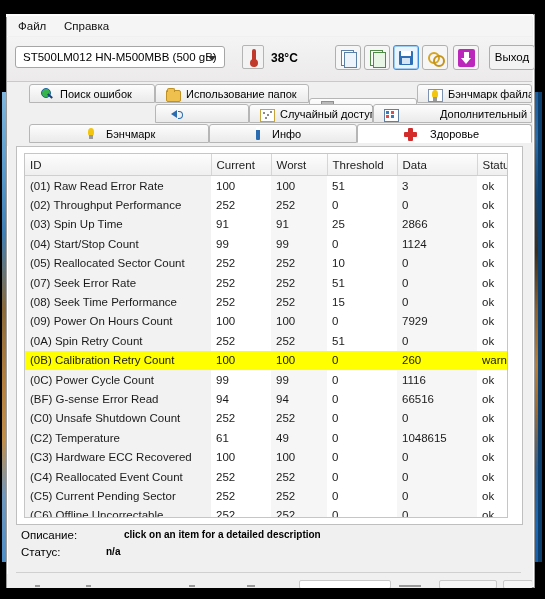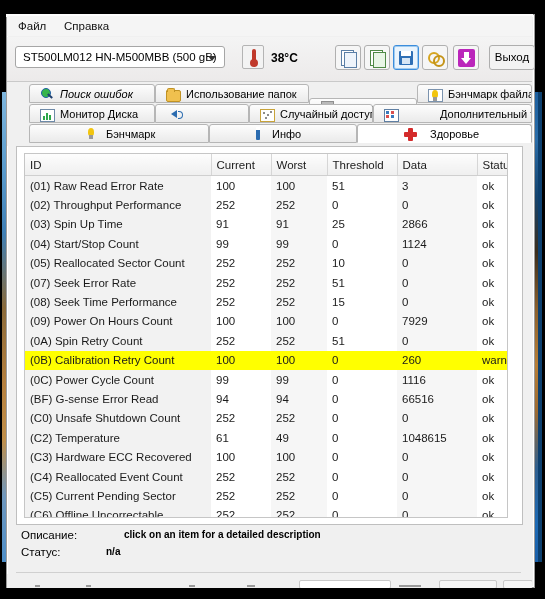--- a/index.html
+++ b/index.html
@@ -74,21 +74,21 @@
 
   
   .tabzone{position:absolute;left:7px;top:82px;width:525px;height:64px;background:#f0f0f0;}
   .tab{position:absolute;height:19px;background:linear-gradient(to bottom,#fdfdfd,#eaeaea);
     border:1px solid #b6b6b6;border-radius:3px 3px 0 0;box-sizing:border-box;
     font-size:11px;white-space:nowrap;overflow:hidden;}
   .tab .lbl{position:absolute;top:3px;}
   .tab.active{background:#ffffff;border-bottom:1px solid #ffffff;}
 
   
-  #t-err{left:22px;top:2px;width:126px;font-style:italic;}
+  #t-err{left:22px;top:2px;width:126px;}
   #t-fold{left:148px;top:2px;width:154px;text-align:right;}
   #t-erase{left:302px;top:16px;width:108px;}
   #t-fbench{left:410px;top:2px;width:115px;}
   
   #t-mon{left:22px;top:22px;width:126px;}
   #t-aam{left:148px;top:22px;width:94px;}
   #t-rand{left:242px;top:22px;width:124px;}
   #t-add{left:366px;top:22px;width:159px;}
   
   #t-bench{left:22px;top:42px;width:180px;}
@@ -247,30 +247,20 @@
       <span class="lbl" style="left:30px;">Стирание</span>
     </div>
     <div class="tab" id="t-fbench">
       <span class="tabicon">
         <i class="grid" style="border-color:#7b93ae;"></i>
           <i class="bulb" style="left:4px;top:2px;"></i>
       </span>
       <span class="lbl" style="left:30px;">Бэнчмарк файла</span>
     </div>
 
-    <div class="tab" id="t-mon">
-      <span class="tabicon">
-        <i class="chart">
-            <i style="left:2px;height:4px;background:#2ea84b;"></i>
-            <i style="left:5px;height:7px;background:#2ea84b;"></i>
-            <i style="left:8px;height:5px;background:#2ea84b;"></i>
-          </i>
-      </span>
-      <span class="lbl" style="left:30px;">Монитор Диска</span>
-    </div>
     <div class="tab" id="t-aam">
       <span class="tabicon" style="left:14px;">
           <i class="speaker"></i>
         </span>
       <span class="lbl" style="left:36px;margin-top:24px;">AAM</span>
     </div>
     <div class="tab" id="t-rand">
       <span class="tabicon">
         <i class="rand">
             <i style="left:2px;top:2px;"></i>

